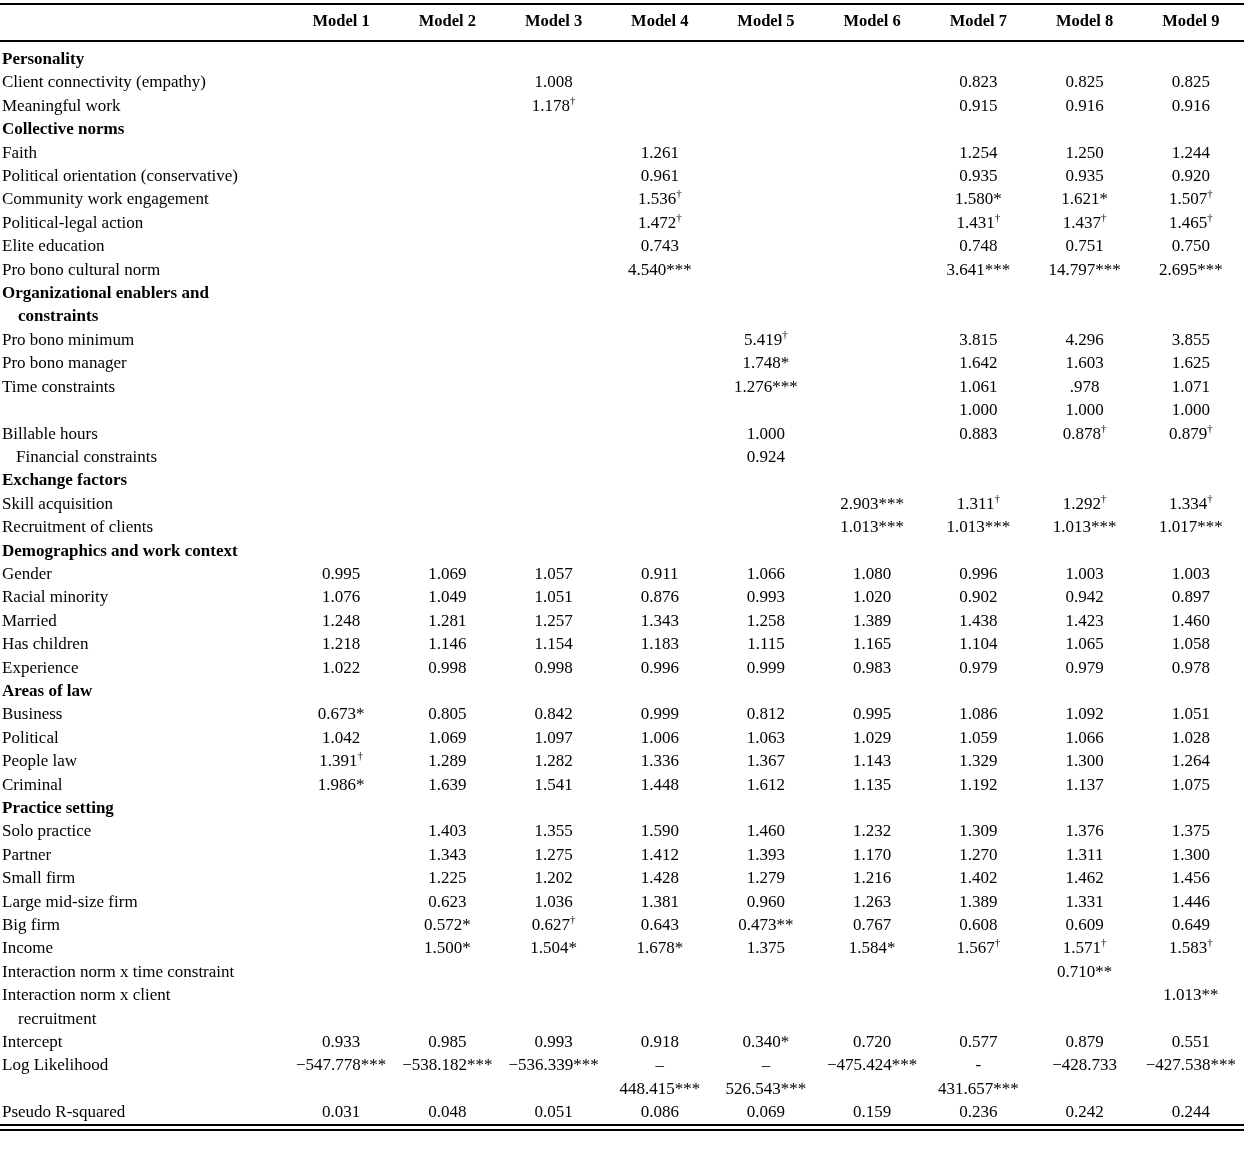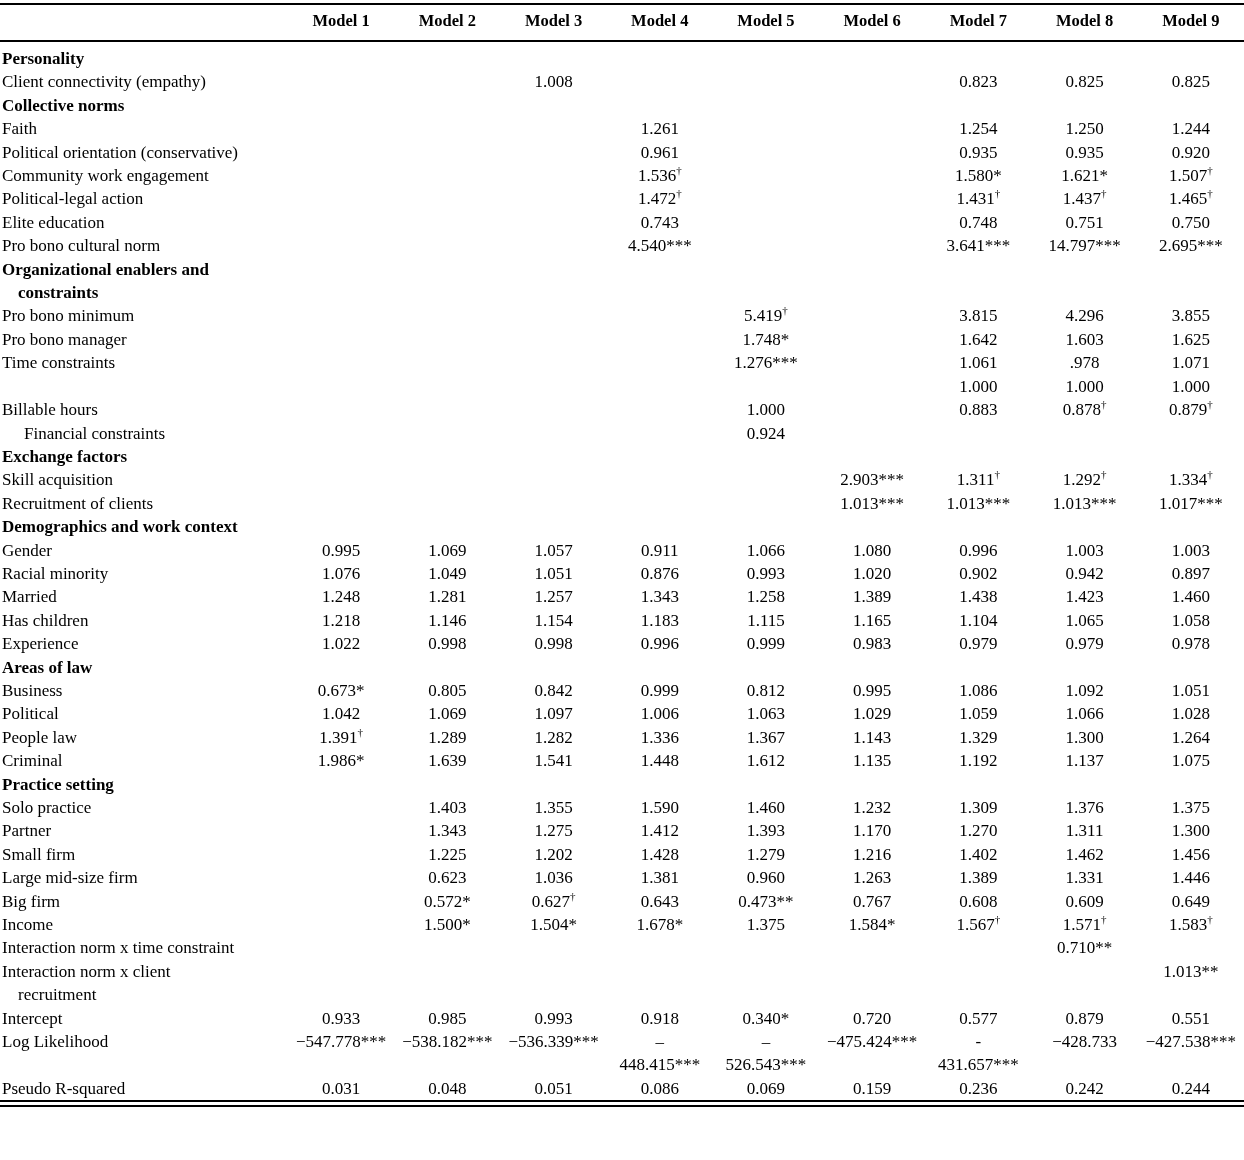--- a/index.html
+++ b/index.html
@@ -37,21 +37,21 @@
   }
   thead th.label { text-align: left; }
   tbody td {
     padding: 0;
     line-height: 23.4px;
     vertical-align: top;
     font-size: 17px;
   }
   tbody tr:first-child td { padding-top: 5px; margin-left: 47px; }
   td.label { text-align: left; padding-left: 2px; }
-  td.label.indent { padding-left: 24px; }
+  td.label.indent { padding-left: 16px; }
   td.val { text-align: center; }
   tr.section td.label { font-weight: bold; }
   .label2 { padding-left: 16px; }
   sup {
     font-size: 11px;
     line-height: 0;
     vertical-align: super;
   }
 </style>
 </head>
@@ -103,20 +103,32 @@
           <td class="val"></td>
           <td class="val"></td>
           <td class="val">1.008</td>
           <td class="val"></td>
           <td class="val"></td>
           <td class="val"></td>
           <td class="val">0.823</td>
           <td class="val">0.825</td>
           <td class="val">0.825</td>
         </tr>
+        <tr>
+          <td class="label">Meaningful work</td>
+          <td class="val"></td>
+          <td class="val"></td>
+          <td class="val">1.178<sup>†</sup></td>
+          <td class="val"></td>
+          <td class="val"></td>
+          <td class="val"></td>
+          <td class="val">0.915</td>
+          <td class="val">0.916</td>
+          <td class="val">0.916</td>
+        </tr>
         <tr class="section">
           <td class="label">Collective norms</td>
           <td class="val"></td>
           <td class="val"></td>
           <td class="val"></td>
           <td class="val"></td>
           <td class="val"></td>
           <td class="val"></td>
           <td class="val"></td>
           <td class="val"></td>

